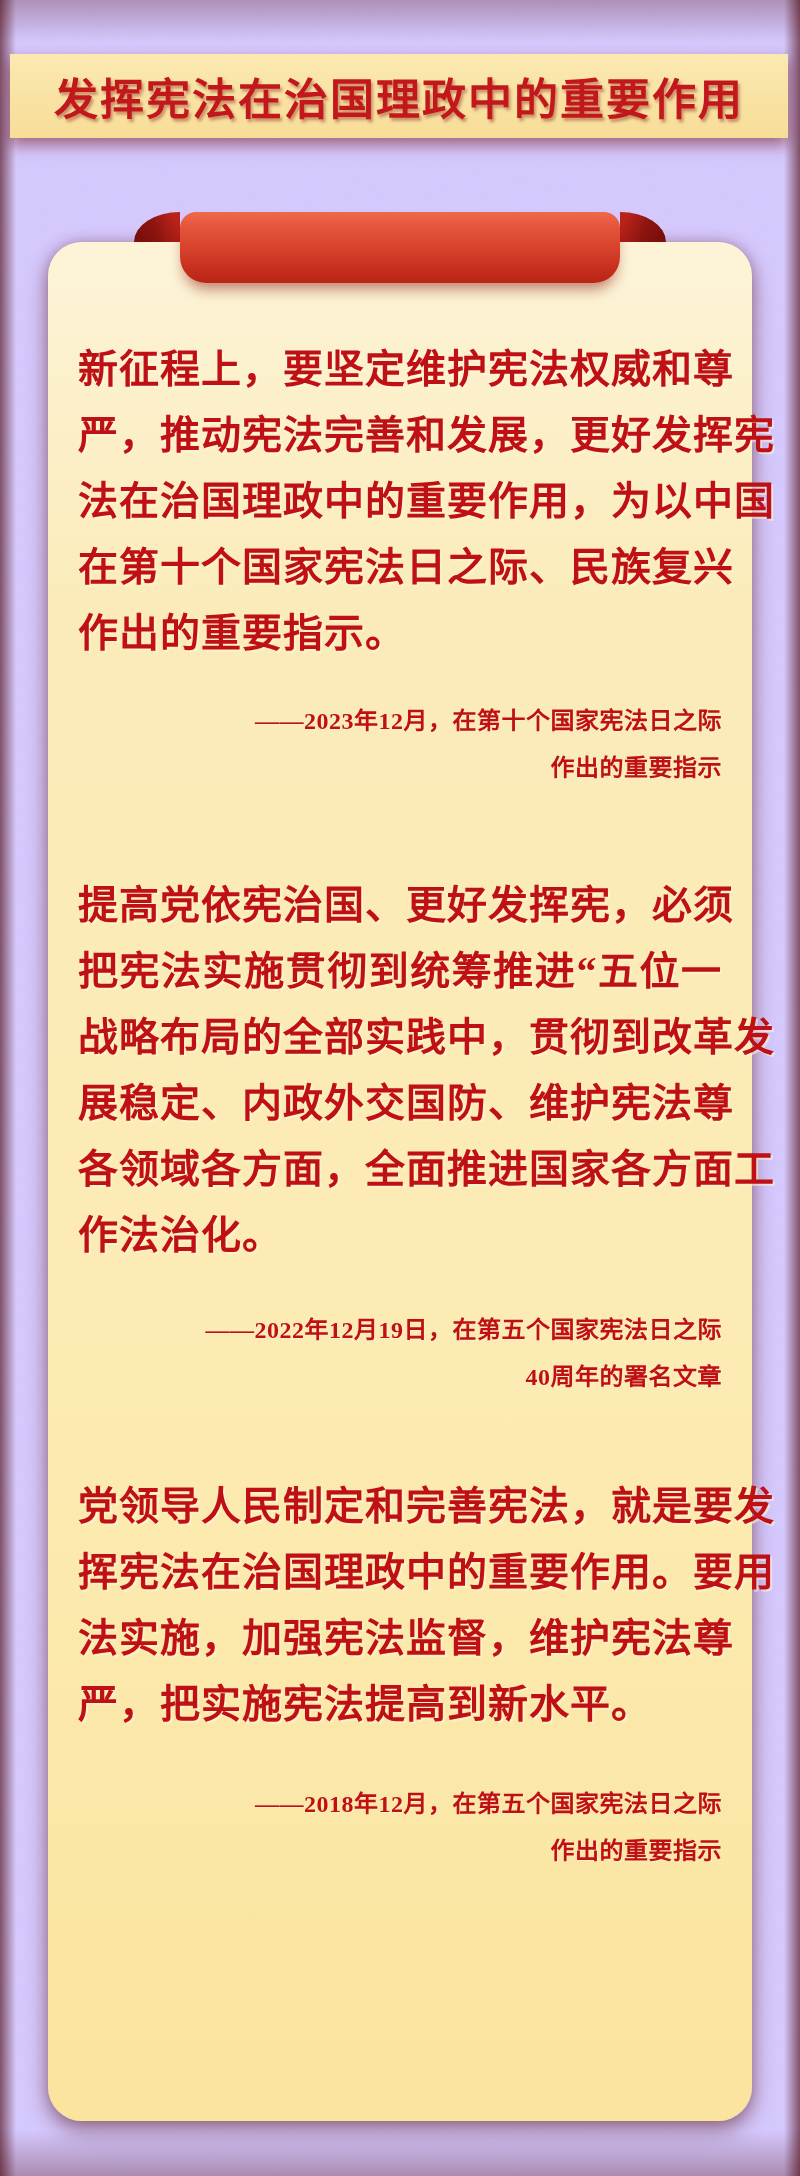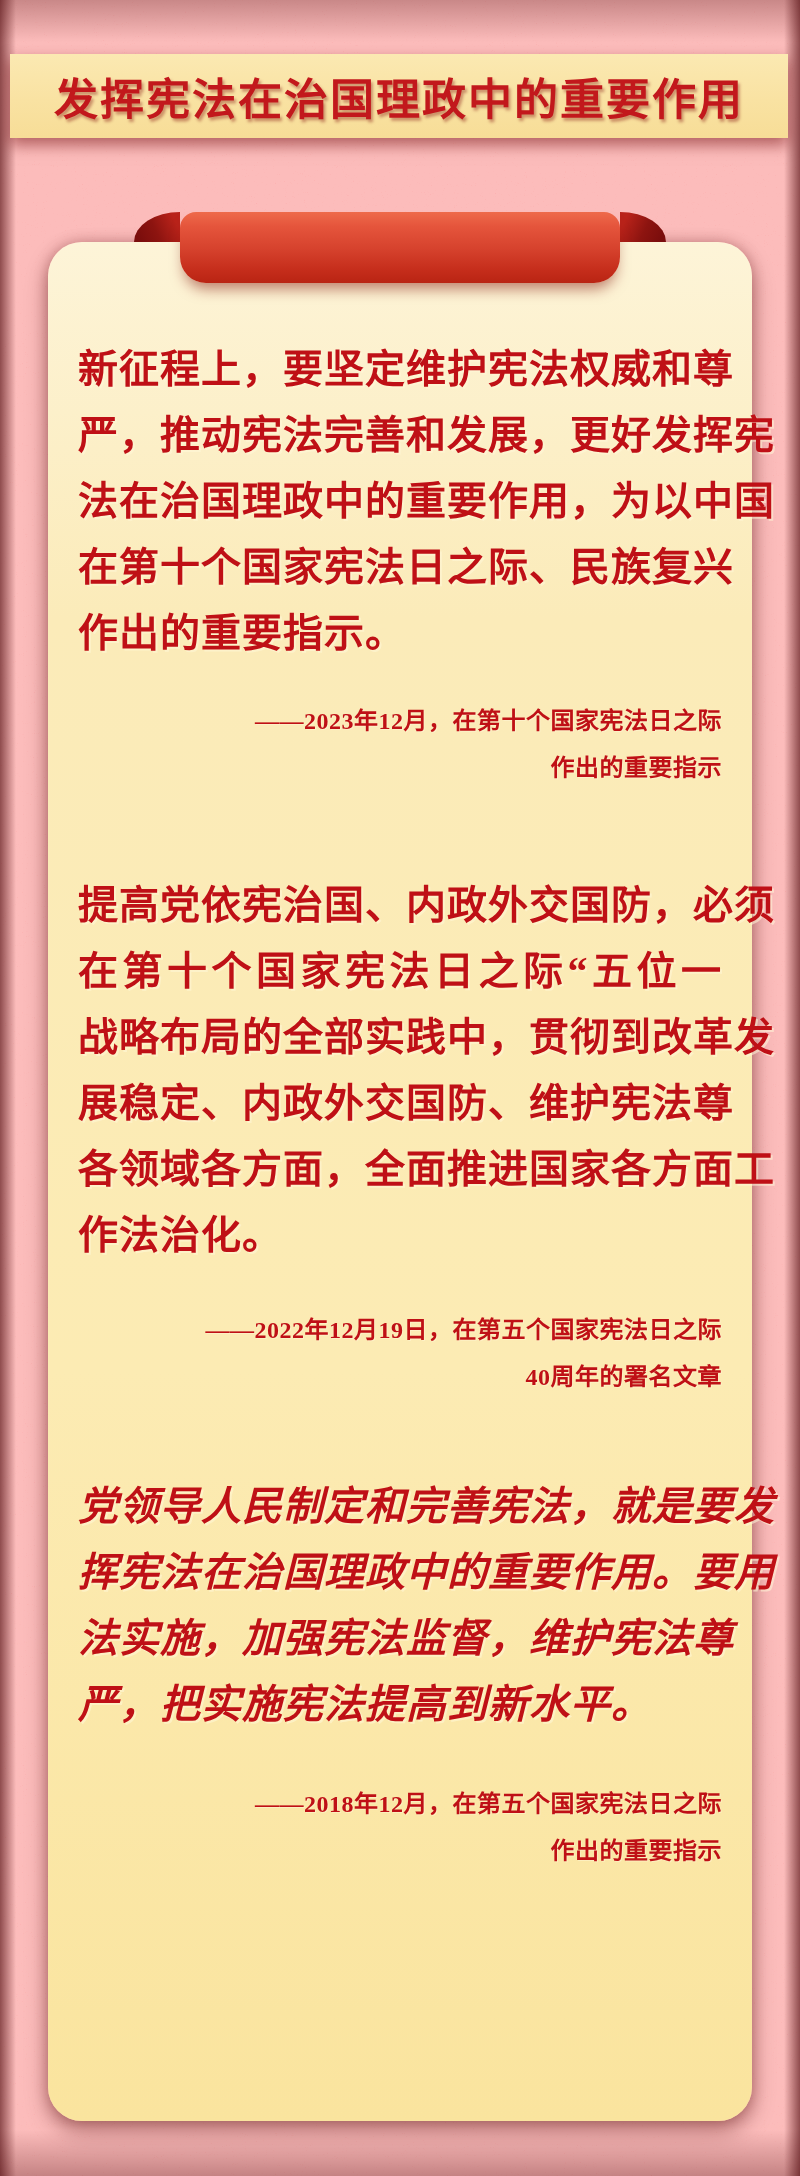--- a/index.html
+++ b/index.html
@@ -1,18 +1,18 @@
 <!DOCTYPE html>
 <html lang="zh-CN"><head>
 <meta charset="utf-8">
 <style>
   html,body{margin:0;padding:0;background:#8f0b10;}
   .stage{
     position:relative;width:800px;height:2176px;margin:0 auto;overflow:hidden;
-    background:#fca5a5;
+    background:#c4b5fd;
     font-family:"Liberation Serif","DejaVu Serif",serif;
   }
   
   .noise{position:absolute;inset:0;width:100%;height:100%;opacity:.30;mix-blend-mode:overlay;z-index:1;pointer-events:none;}
   .vignette{
     position:absolute;inset:0;z-index:2;pointer-events:none;
     background:
       linear-gradient(90deg, rgba(70,0,4,.60) 0px, rgba(70,0,4,0) 16px, rgba(70,0,4,0) 784px, rgba(70,0,4,.60) 800px),
       linear-gradient(180deg, rgba(70,0,4,.28) 0px, rgba(70,0,4,0) 42px, rgba(70,0,4,0) 2130px, rgba(70,0,4,.30) 2176px);
   }
@@ -56,21 +56,21 @@
   }
   .qline.last{text-align-last:left;}
   .attr{
     text-align:right;font-size:24px;line-height:47px;letter-spacing:.5px;
     text-shadow:1px 1px 0 rgba(255,247,216,.5);
   }
   .q1{margin-top:95px;}
   .a1{margin-top:31px;}
   .q2{margin-top:81px;}
   .a2{margin-top:38px;}
-  .q3{margin-top:73px;font-style:italic;}
+  .q3{margin-top:73px;}
   .a3{margin-top:43px;}
 </style>
 </head>
 <body>
 
 <div class="stage">
 
   <svg class="noise" xmlns="http://www.w3.org/2000/svg">
     <filter id="grain">
       <feTurbulence type="fractalNoise" baseFrequency="0.9" numOctaves="2" stitchTiles="stitch"></feTurbulence>
@@ -97,22 +97,22 @@
       <div class="qline">法在治国理政中的重要作用，为以中国</div>
       <div class="qline">在第十个国家宪法日之际、民族复兴</div>
       <div class="qline last">作出的重要指示。</div>
     </div>
     <div class="attr a1">
       <div>——2023年12月，在第十个国家宪法日之际</div>
       <div>作出的重要指示</div>
     </div>
 
     <div class="quote q2">
-      <div class="qline">提高党依宪治国、内政外交国防，必须</div>
-      <div class="qline">在第十个国家宪法日之际“五位一</div>
+      <div class="qline">提高党依宪治国、更好发挥宪，必须</div>
+      <div class="qline">把宪法实施贯彻到统筹推进“五位一</div>
       <div class="qline">战略布局的全部实践中，贯彻到改革发</div>
       <div class="qline">展稳定、内政外交国防、维护宪法尊</div>
       <div class="qline">各领域各方面，全面推进国家各方面工</div>
       <div class="qline last">作法治化。</div>
     </div>
     <div class="attr a2">
       <div>——2022年12月19日，在第五个国家宪法日之际</div>
       <div>40周年的署名文章</div>
     </div>
 

